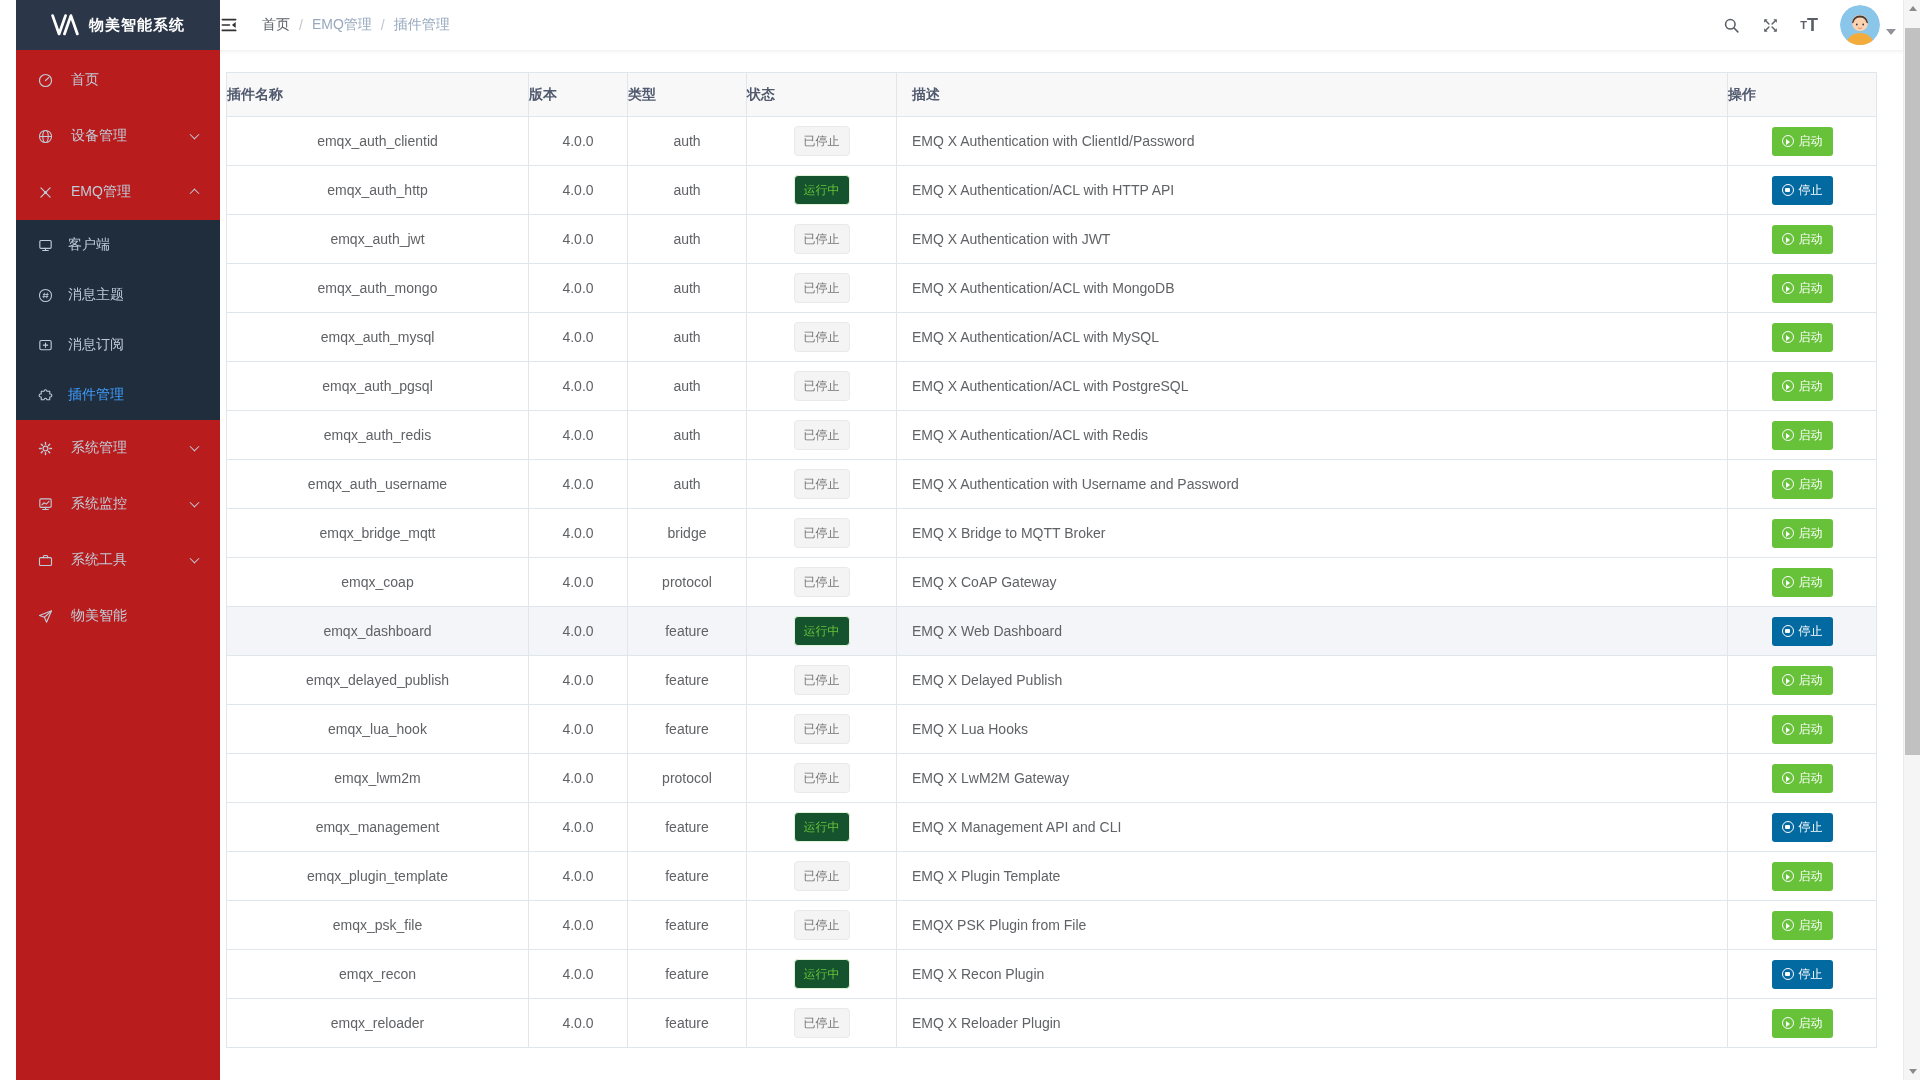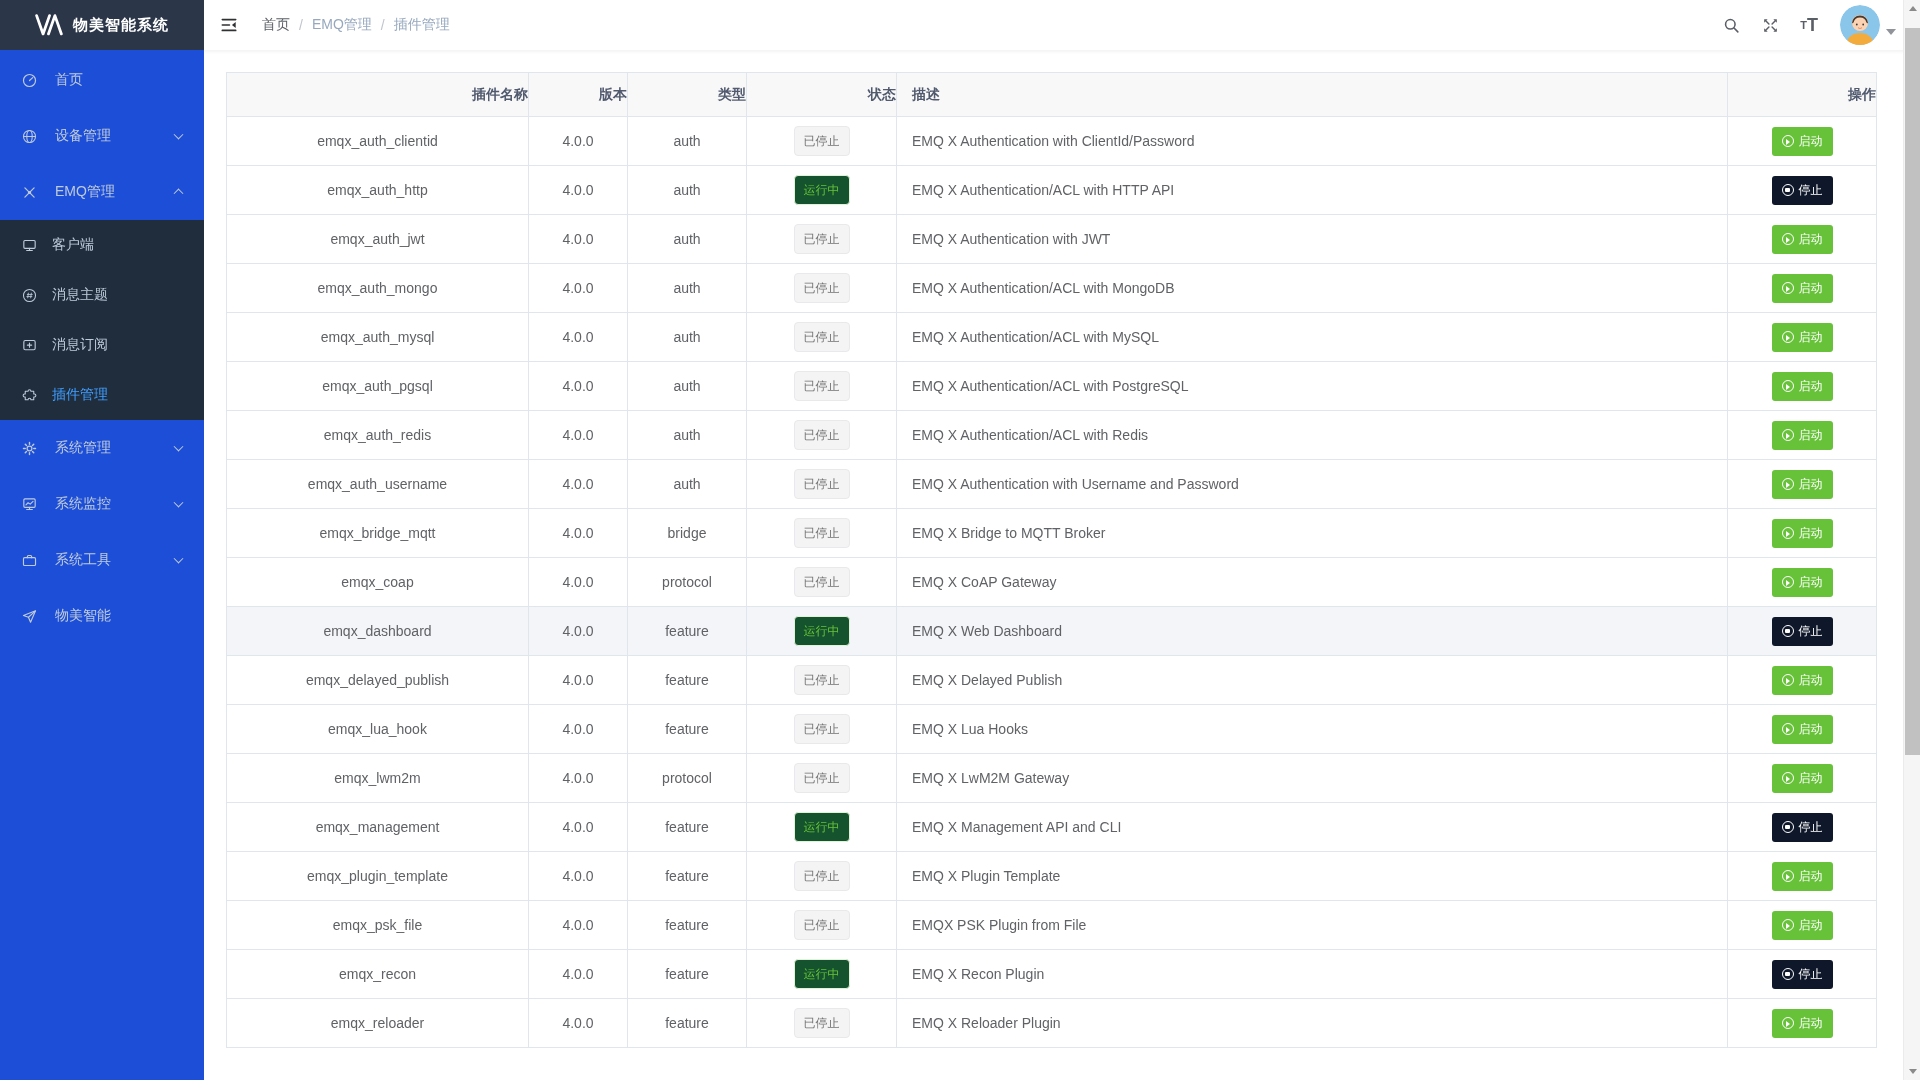--- a/index.html
+++ b/index.html
@@ -1,21 +1,21 @@
 <!DOCTYPE html>
 <html><head>
 <meta charset="utf-8">
 <style>
   * { margin:0; padding:0; box-sizing:border-box; }
   html,body { width:1920px; height:1080px; overflow:hidden; }
   body { font-family:"Liberation Sans","DejaVu Sans",sans-serif; background:#fff; }
   .app { position:relative; width:1920px; height:1080px; overflow:hidden; }
 
   
-  .sidebar { position:absolute; left:0; top:0; width:204px; height:1080px; background:#1d4ed8; z-index:5; }
+  .sidebar { position:absolute; left:16px; top:0; width:204px; height:1080px; background:#b91c1c; z-index:5; }
   .logo-bar { height:50px; display:flex; align-items:center; justify-content:center; gap:10px; background:#2b3649; }
   .logo-mark { width:28px; height:22px; flex:0 0 auto; }
   .logo-title { color:#fff; font-size:15px; font-weight:bold; letter-spacing:1px; white-space:nowrap; }
   .menu { padding-top:2px; }
   .s-item { position:relative; height:56px; display:flex; align-items:center; padding-left:21px; color:#bfcbd9; font-size:14px; cursor:pointer; }
   .s-item .s-ico { width:17px; height:17px; margin-right:17px; display:inline-flex; color:#bfcbd9; }
   .s-item .s-ico svg { width:17px; height:17px; }
   .submenu { background:#1f2d3d; }
   .submenu .s-item { height:50px; }
   .submenu .s-item .s-ico { margin-right:14px; }
@@ -40,38 +40,38 @@
   .size-icon { font-weight:600; color:#5a5e66; letter-spacing:0; }
   .size-icon .t-small { font-size:11px; }
   .size-icon .t-big { font-size:18px; }
   .avatar { width:40px; height:40px; border-radius:50%; overflow:hidden; margin:0 6px 0 12px; cursor:pointer; flex:0 0 auto; }
   .caret-down { width:0; height:0; border-left:5px solid transparent; border-right:5px solid transparent; border-top:6px solid #909399; margin-top:14px; cursor:pointer; }
 
   
   .content { position:relative; padding:22px 0 0 22px; background:#fff; height:1030px; }
   table.plugin-table { border-collapse:collapse; width:1650px; table-layout:fixed; font-size:14px; }
   table.plugin-table th, table.plugin-table td { border:1px solid #dfe6ec; }
-  table.plugin-table th { background:#f8f8f9; color:#515a6e; font-weight:bold; height:44px; text-align:right; }
+  table.plugin-table th { background:#f8f8f9; color:#515a6e; font-weight:bold; height:44px; text-align:left; }
   table.plugin-table td { height:49px; color:#606266; text-align:center; background:#fff; }
   table.plugin-table th.col-desc, table.plugin-table td.col-desc { text-align:left; padding-left:15px; }
   tr.hover td { background:#f3f5f8;margin-left:43px; }
   .col-name { width:302px; }
   .col-ver  { width:99px; }
   .col-type { width:119px; }
   .col-status { width:150px; }
   .col-desc { width:831px; }
   .col-op   { width:149px; }
 
   .badge { display:inline-block; min-width:56px; padding:0 9px; height:30px; line-height:28px; font-size:12px; border-radius:4px; border:1px solid transparent; }
   .badge-info { background:#f4f4f5; border-color:#e9e9eb; color:#737373; }
   .badge-success { background:#14532d; border-color:#e1f3d8; color:#67c23a; }
 
   .op-btn { display:inline-flex; align-items:center; gap:5px; border:none; border-radius:3px; color:#fff; font-size:12px; padding:6px 10px; cursor:pointer; font-family:inherit; }
   .op-btn.start { background:#67c23a; }
-  .op-btn.stop { background:#0f172a; }
+  .op-btn.stop { background:#0369a1; }
   .btn-ico { position:relative; width:12px; height:12px; border:1px solid #fff; border-radius:50%; display:inline-block; flex:0 0 auto; }
   .btn-ico.play::after { content:""; position:absolute; left:3.5px; top:2.5px; border-left:4.5px solid #fff; border-top:3px solid transparent; border-bottom:3px solid transparent; }
   .btn-ico.rec::after { content:""; position:absolute; left:2.8px; top:2.8px; width:4.4px; height:4.4px; background:#fff; border-radius:1px; }
 
   
   .scrollbar { position:absolute; right:0; top:0; width:17px; height:1080px; background:#f5f5f5; border-left:1px solid #ebebeb; z-index:10; }
   .sb-arrow { position:absolute; left:0; width:17px; height:17px; display:flex; align-items:center; justify-content:center; }
   .sb-arrow.up { top:0; }
   .sb-arrow.down { bottom:0; }
   .sb-tri-up { width:0; height:0; border-left:4px solid transparent; border-right:4px solid transparent; border-bottom:5px solid #8a8a8a; }

